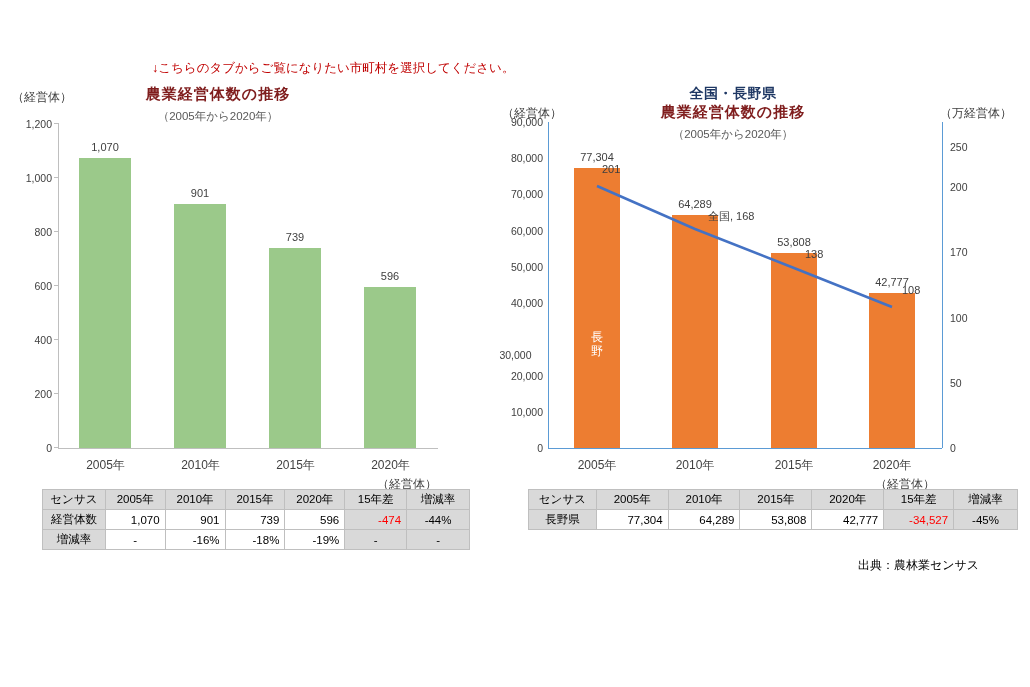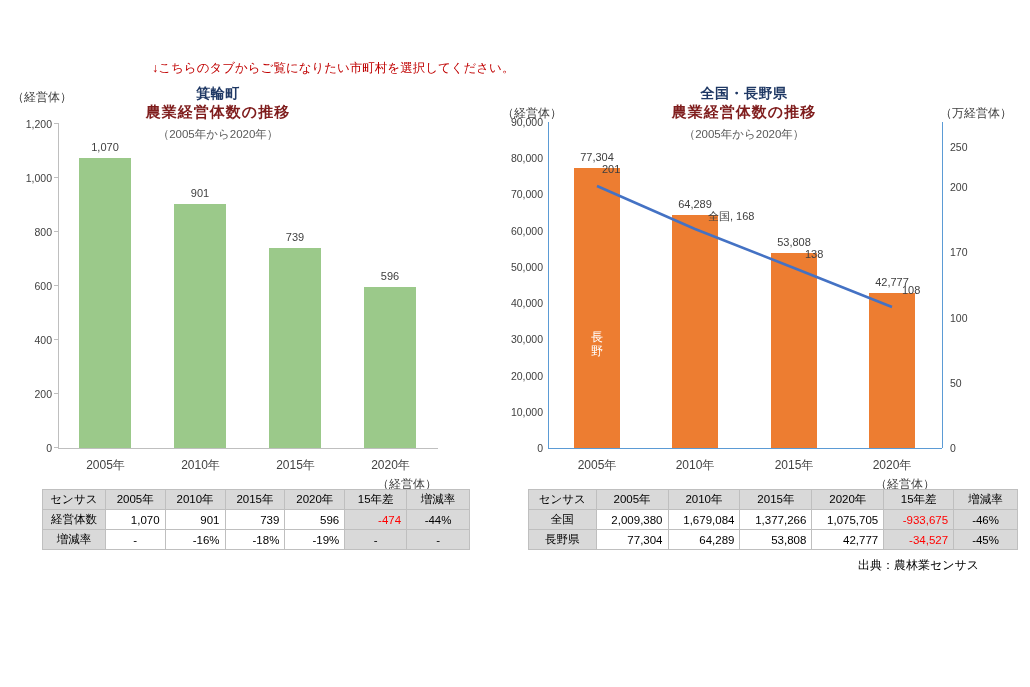--- a/index.html
+++ b/index.html
@@ -164,21 +164,20 @@
 
 <div class="page">
 
   <div class="note">↓こちらのタブからご覧になりたい市町村を選択してください。</div>
 
   <div class="panel panel-left">
 
     <div class="unit-label" style="left:4px; top:4px;">（経営体）</div>
 
     <div class="chart-title-area" style="left:60px; top:0px; width:300px;">
-      <div class="chart-title-main">箕輪町</div>
       <div class="chart-title-sub">農業経営体数の推移</div>
       <div class="chart-title-years">（2005年から2020年）</div>
     </div>
 
     <div class="plot" style="left:0; top:0; width:470px; height:400px;">
 
       <div class="tick-label" style="left:0px; top:33px; width:44px;">1,200</div>
       <div class="tick-label" style="left:0px; top:87px; width:44px;">1,000</div>
       <div class="tick-label" style="left:0px; top:141px; width:44px;">800</div>
       <div class="tick-label" style="left:0px; top:195px; width:44px;">600</div>
@@ -248,35 +247,35 @@
       </tr>
     </tbody>
       </table>
   </div>
 
   <div class="panel panel-right">
 
     <div class="unit-label" style="left:22px; top:20px;">（経営体）</div>
     <div class="unit-label" style="left:460px; top:20px;">（万経営体）</div>
 
-    <div class="chart-title-area" style="left:114px; top:0px; width:300px;">
+    <div class="chart-title-area" style="left:103px; top:0px; width:300px;">
       <div class="chart-title-main">全国・長野県</div>
       <div class="chart-title-sub">農業経営体数の推移</div>
       <div class="chart-title-years">（2005年から2020年）</div>
     </div>
 
     <div class="plot" style="left:0; top:0; width:545px; height:400px;">
 
       <div class="tick-label" style="left:8px; top:31px; width:55px;">90,000</div>
       <div class="tick-label" style="left:8px; top:67px; width:55px;">80,000</div>
       <div class="tick-label" style="left:8px; top:103px; width:55px;">70,000</div>
       <div class="tick-label" style="left:8px; top:140px; width:55px;">60,000</div>
       <div class="tick-label" style="left:8px; top:176px; width:55px;">50,000</div>
       <div class="tick-label" style="left:8px; top:212px; width:55px;">40,000</div>
-      <div class="tick-label" style="left:8px; top:248px; width:55px;">30,000</div>
+      <div class="tick-label" style="left:8px; top:264px; width:55px;text-align:center;">30,000</div>
       <div class="tick-label" style="left:8px; top:285px; width:55px;">20,000</div>
       <div class="tick-label" style="left:8px; top:321px; width:55px;">10,000</div>
       <div class="tick-label" style="left:8px; top:357px; width:55px;">0</div>
 
       <div class="tick-label right" style="left:470px; top:31px; width:46px;margin-top:25px;">250</div>
       <div class="tick-label right" style="left:470px; top:96px; width:46px;">200</div>
       <div class="tick-label right" style="left:470px; top:161px; width:46px;">170</div>
       <div class="tick-label right" style="left:470px; top:227px; width:46px;">100</div>
       <div class="tick-label right" style="left:470px; top:292px; width:46px;">50</div>
       <div class="tick-label right" style="left:470px; top:357px; width:46px;">0</div>
@@ -320,29 +319,20 @@
           <tr>
         <td class="hdr" style="width:68px;">センサス</td>
         <td class="hdr" style="width:72px;">2005年</td>
         <td class="hdr" style="width:72px;">2010年</td>
         <td class="hdr" style="width:72px;">2015年</td>
         <td class="hdr" style="width:72px;">2020年</td>
         <td class="hdr" style="width:70px;">15年差</td>
         <td class="hdr" style="width:64px;">増減率</td>
       </tr>
       <tr>
-        <td class="rowhdr">全国</td>
-        <td class="num">2,009,380</td>
-        <td class="num">1,679,084</td>
-        <td class="num">1,377,266</td>
-        <td class="num">1,075,705</td>
-        <td class="num neg shade">-933,675</td>
-        <td class="ctr bold shade">-46%</td>
-      </tr>
-      <tr>
         <td class="rowhdr">長野県</td>
         <td class="num">77,304</td>
         <td class="num">64,289</td>
         <td class="num">53,808</td>
         <td class="num">42,777</td>
         <td class="num neg shade">-34,527</td>
         <td class="ctr bold shade">-45%</td>
       </tr>
     </tbody>
       </table>

